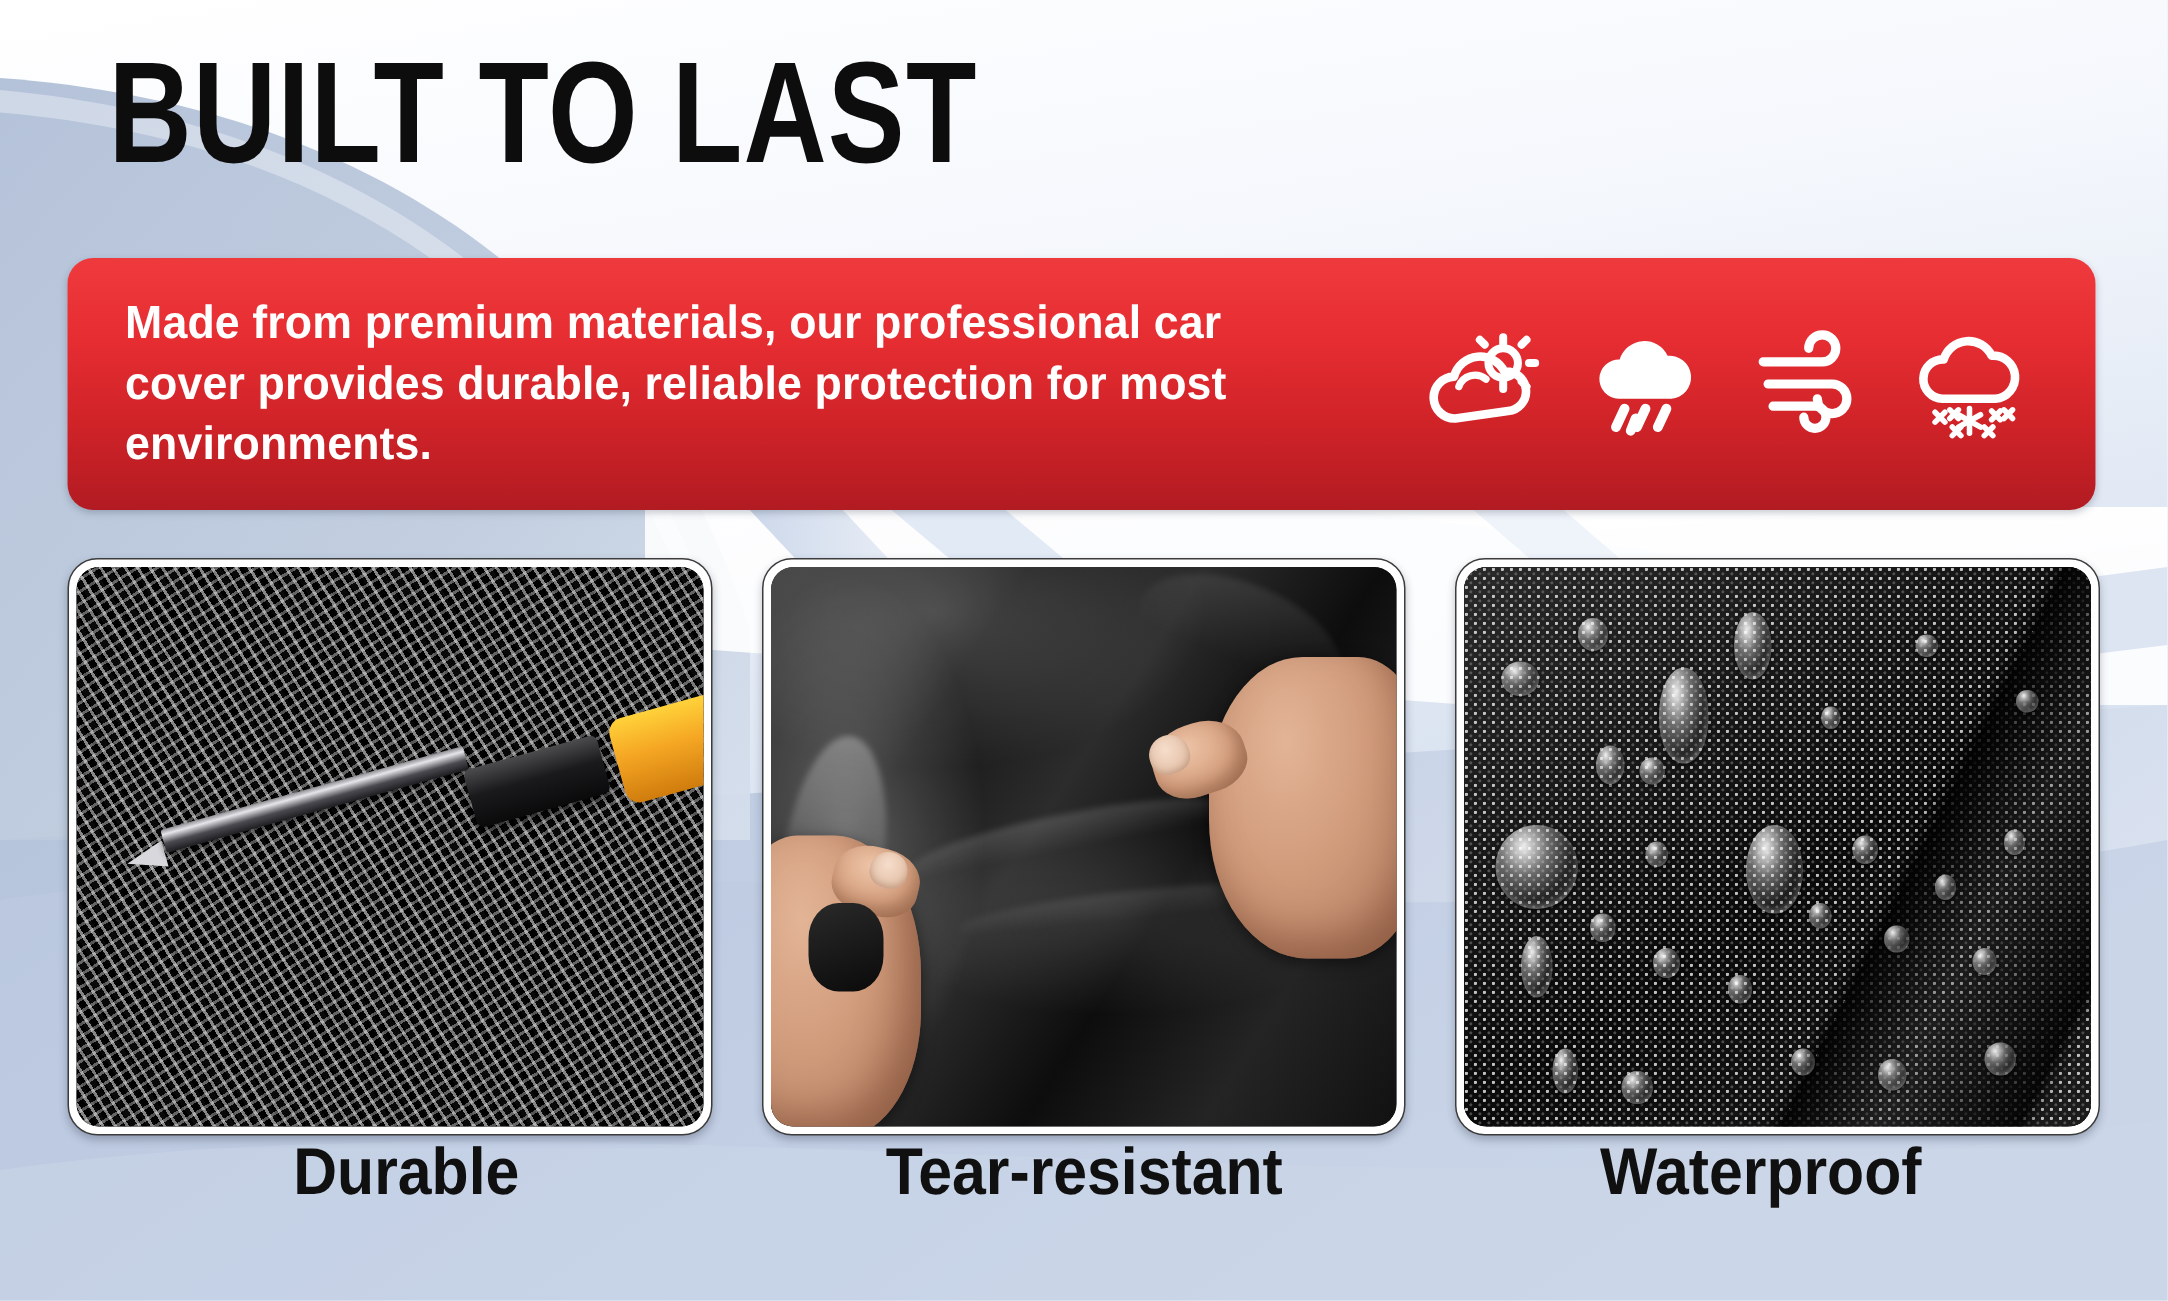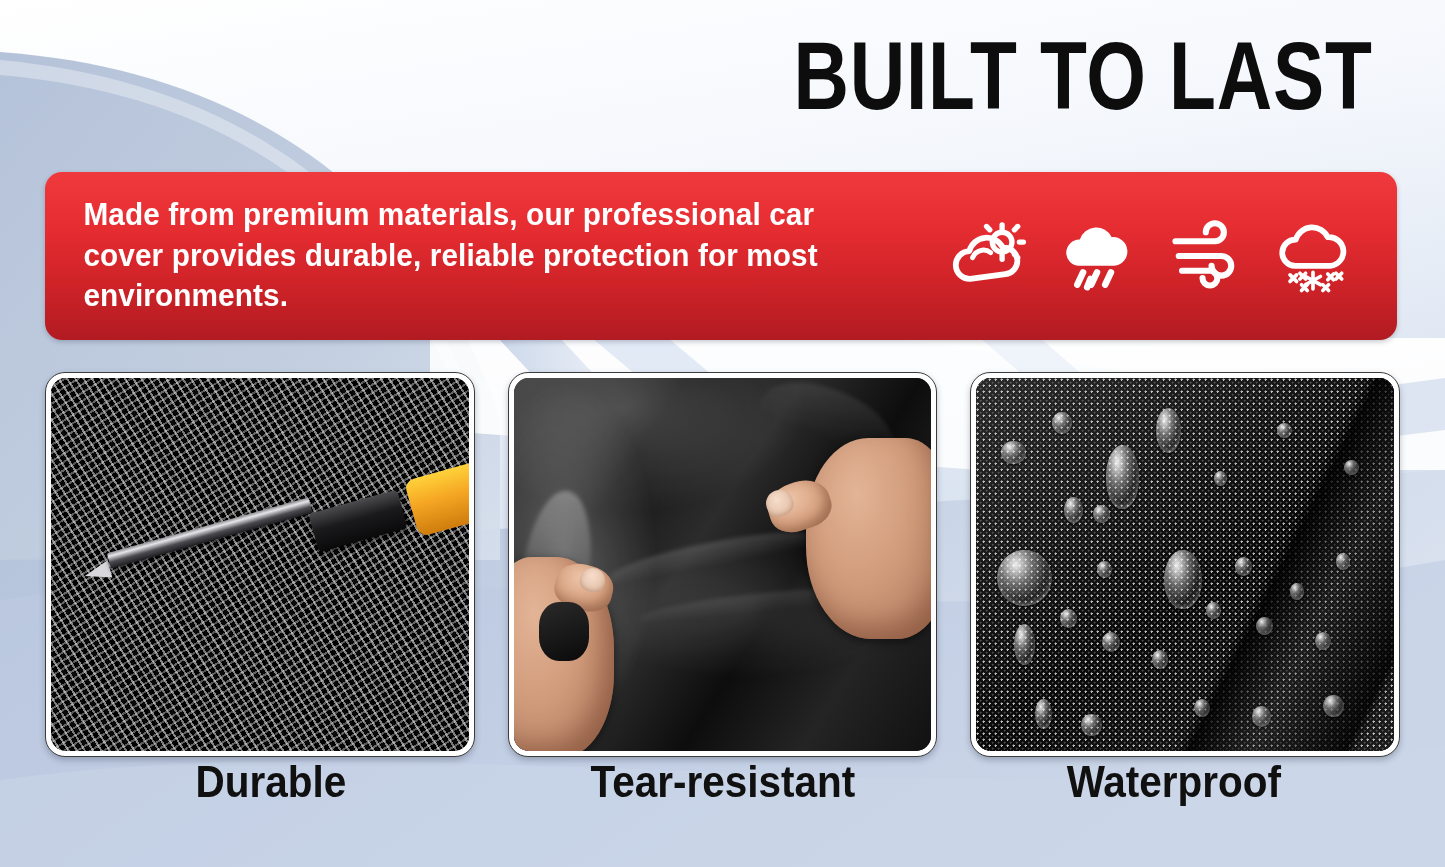--- a/index.html
+++ b/index.html
@@ -10,21 +10,21 @@
     overflow:hidden;
     position:relative;
   }
 
   
   #bg { position:absolute; inset:0; z-index:0; }
 
   
   .title-wrap{
     position:absolute; top:28px; left:0; width:100%;
-    text-align:right; z-index:5;
+    text-align:left; z-index:5;
   }
   .title{
     display:inline-block;
     font-family:"Liberation Sans Narrow","Liberation Sans",sans-serif;
     font-weight:bold;
     font-size:96px;
     line-height:1.0;
     letter-spacing:1px;
     color:#0d0d0d;
     transform:scaleX(0.80);

